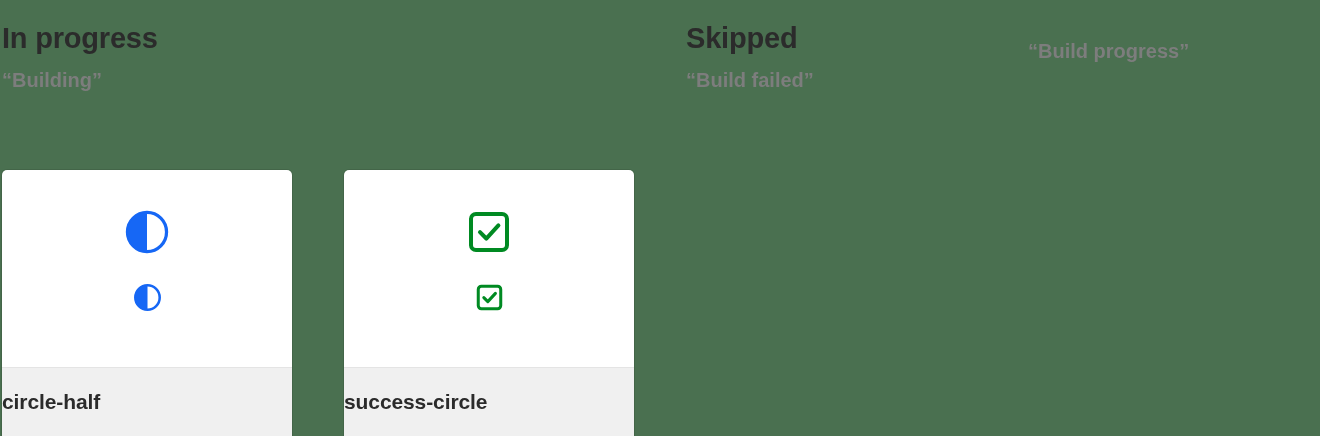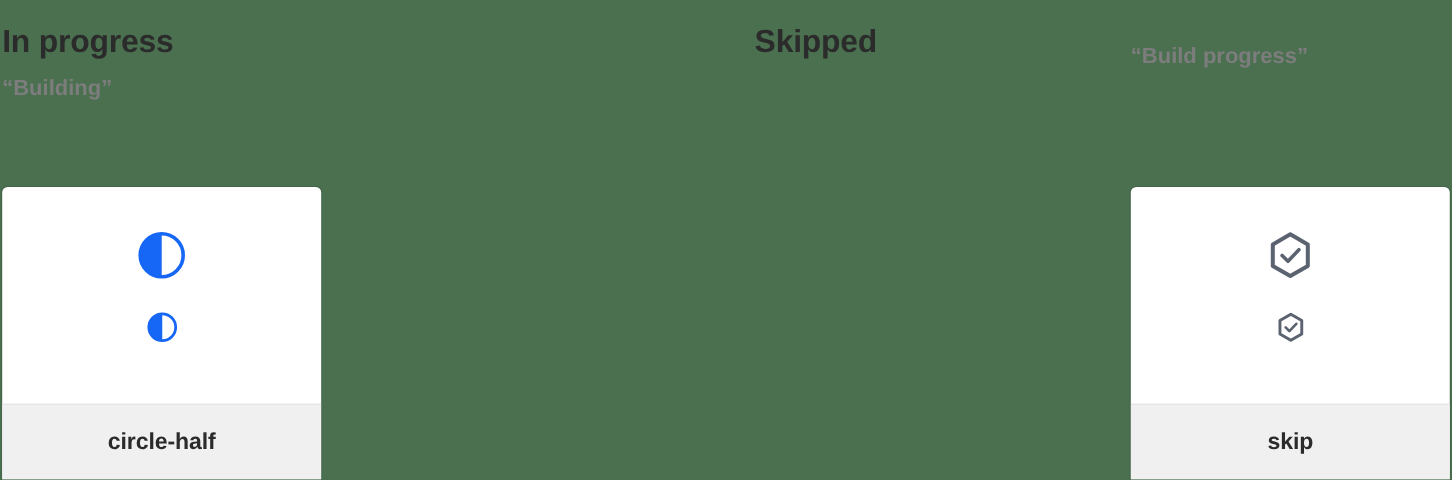--- a/index.html
+++ b/index.html
@@ -93,21 +93,20 @@
     align-items: center;
     justify-content: center;
   }
 
   .card-footer {
     flex: 0 0 68px;
     background: #f0f0f0;
     border-top: 1px solid #e4e4e4;
     display: flex;
     align-items: center;
-    justify-content: center;
   }
 
   .card-footer-label {
     font-size: 21px;
     font-weight: bold;
     color: #2b2b2b;
     letter-spacing: -0.1px;
   }
 
   svg { display: block; }
@@ -137,46 +136,47 @@
           </svg>
         </span>
       </div>
       <div class="card-footer">
         <span class="card-footer-label">circle-half</span>
       </div>
     </div>
   </div>
 
   <div class="column">
+    <div class="card">
+      <div class="card-body">
+        <span class="icon-slot-lg">
+          <svg width="46" height="46" viewBox="0 0 24 24">
+            <rect x="2.6" y="2.6" width="18.8" height="18.8" rx="2.6" ry="2.6" fill="none" stroke="#008a22" stroke-width="2.1"></rect>
+            <path d="M7.3 12.1 L10.6 15.4 L16.9 8.6" fill="none" stroke="#008a22" stroke-width="2.1" stroke-linecap="round" stroke-linejoin="round"></path>
+          </svg>
+        </span>
+        <span class="icon-slot-sm">
+          <svg width="29" height="29" viewBox="0 0 24 24">
+            <rect x="2.7" y="2.7" width="18.6" height="18.6" rx="2.6" ry="2.6" fill="none" stroke="#008a22" stroke-width="2.5"></rect>
+            <path d="M7.3 12.1 L10.6 15.4 L16.9 8.6" fill="none" stroke="#008a22" stroke-width="2.5" stroke-linecap="round" stroke-linejoin="round"></path>
+          </svg>
+        </span>
+      </div>
+      <div class="card-footer">
+        <span class="card-footer-label">success-circle</span>
+      </div>
+    </div>
   </div>
 
   <div class="column">
     <div class="col-head">
       <div class="col-title">Skipped</div>
+      <div class="col-sub">“Build failed”</div>
     </div>
   </div>
 
   <div class="column">
     <div class="col-head">
       <div class="col-sub">“Build progress”</div>
     </div>
-    <div class="card">
-      <div class="card-body">
-        <span class="icon-slot-lg">
-          <svg width="46" height="46" viewBox="0 0 24 24">
-            <path d="M12 2.1 L20.3 6.9 L20.3 17.1 L12 21.9 L3.7 17.1 L3.7 6.9 Z" fill="none" stroke="#5c6370" stroke-width="1.9" stroke-linejoin="round"></path>
-            <path d="M8.1 12.1 L10.9 14.9 L16.1 9.4" fill="none" stroke="#5c6370" stroke-width="1.7" stroke-linecap="round" stroke-linejoin="round"></path>
-          </svg>
-        </span>
-        <span class="icon-slot-sm">
-          <svg width="29" height="29" viewBox="0 0 24 24">
-            <path d="M12 2.2 L20.2 7.0 L20.2 17.0 L12 21.8 L3.8 17.0 L3.8 7.0 Z" fill="none" stroke="#5c6370" stroke-width="2.2" stroke-linejoin="round"></path>
-            <path d="M8.1 12.1 L10.9 14.9 L16.1 9.4" fill="none" stroke="#5c6370" stroke-width="2.0" stroke-linecap="round" stroke-linejoin="round"></path>
-          </svg>
-        </span>
-      </div>
-      <div class="card-footer">
-        <span class="card-footer-label">skip</span>
-      </div>
-    </div>
   </div>
 
 </div>
 
 </body></html>

